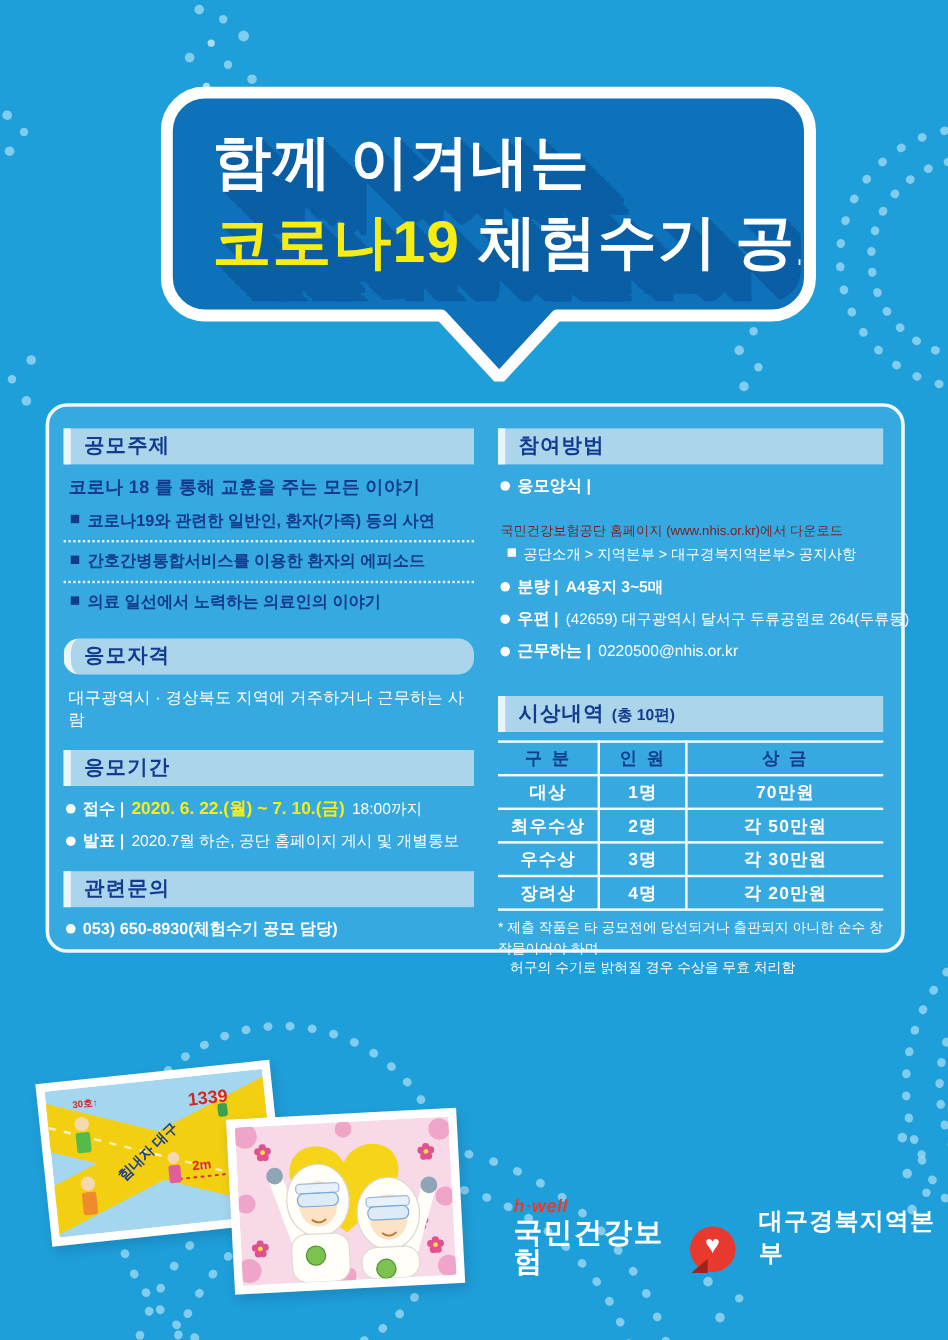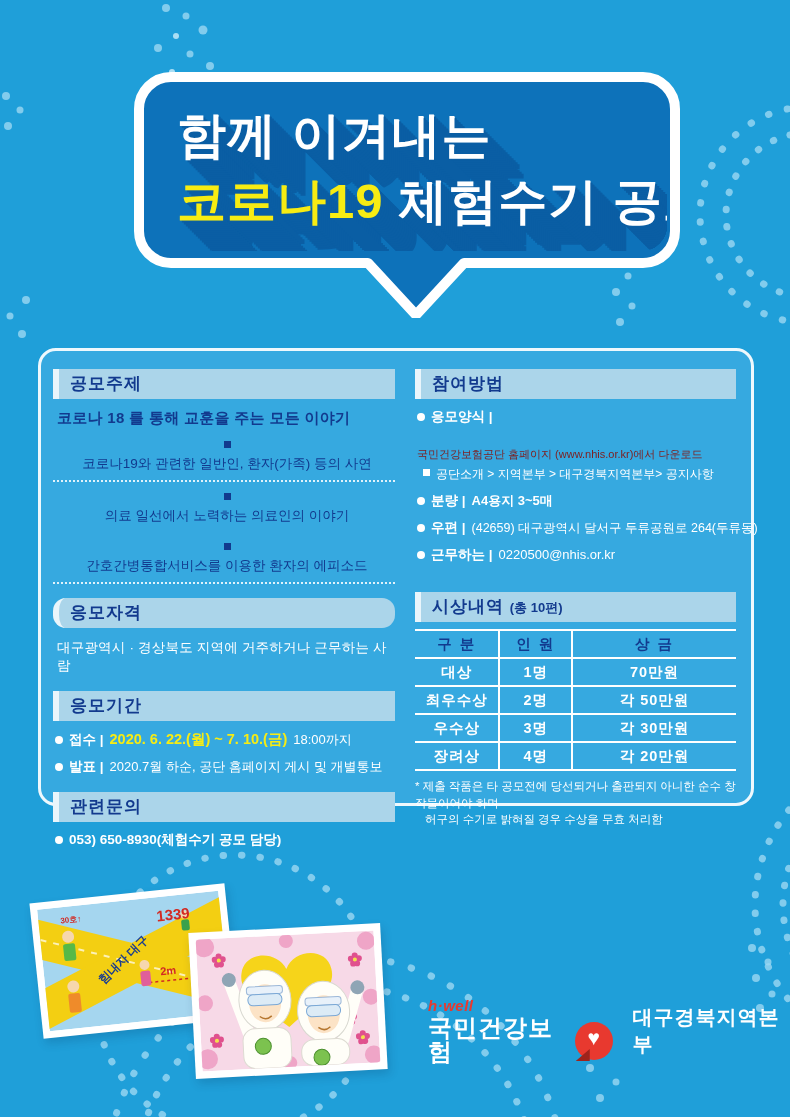--- a/index.html
+++ b/index.html
@@ -25,37 +25,37 @@
       18px 18px #0a5ea4,20px 20px #0a5ea4,22px 22px #0a5ea4,24px 24px #0a5ea4,
       26px 26px #0a5ea4,28px 28px #0a5ea4,30px 30px #0a5ea4,32px 32px #0a5ea4,
       34px 34px #0a5ea4,36px 36px #0a5ea4;
   }
   .title-l1{top:18px;}
   .title-l2{top:84px;}
   .title-hl{color:#f7ec13;}
 
   
   .panel{
-    position:absolute;left:38px;top:348px;width:716px;height:458px;z-index:2;
+    position:absolute;left:38px;top:336px;width:716px;height:458px;z-index:2;
     background:#36a9e0;border:3px solid #eef8fd;border-radius:18px;
     box-sizing:border-box;padding:18px 14px 14px 12px;
     display:flex;gap:20px;
   }
   .col-left{width:342px;flex:none;}
   .col-right{width:321px;flex:none;}
   .secbar{
     height:30px;line-height:30px;background:#abd5ea;
     border-left:6px solid #e9f5fb;padding-left:11px;
     color:#123a8e;font-weight:bold;font-size:17px;letter-spacing:1px;
   }
   .secbar .sub{font-size:13px;font-weight:bold;letter-spacing:0;}
   .intro{margin:10px 0 2px 4px;font-weight:bold;font-size:15px;color:#123a8e;letter-spacing:0.3px;}
   .t-bullet{
-    display:flex;align-items:center;gap:7px;
-    padding:7px 0 7px 6px;color:#123a8e;font-weight:normal;font-size:13.5px;flex-direction:column;
+    display:flex;align-items:flex-start;gap:7px;
+    padding:7px 0 7px 6px;color:#123a8e;font-weight:bold;font-size:13.5px;
   }
   .t-bullet.dotted{border-bottom:2px dotted rgba(255,255,255,0.85);}
   .msq{flex:none;width:7px;height:7px;margin-top:4px;background:#123a8e;display:inline-block;}
   .msq.w{background:#ffffff;}
   .row-line{display:flex;align-items:baseline;gap:6px;margin:9px 0 0 2px;white-space:nowrap;}
   .mdot{flex:none;width:8px;height:8px;border-radius:50%;background:#ffffff;display:inline-block;align-self:center;}
   .lbl{font-weight:bold;color:#ffffff;font-size:13.5px;}
   .val{color:#ffffff;font-size:13px;}
   .val-hl{color:#f7ec13;font-weight:bold;font-size:14.5px;}
   .plain{margin:11px 0 0 4px;color:#ffffff;font-size:13.5px;letter-spacing:0.2px;}
@@ -166,27 +166,27 @@
 
   <div class="panel">
 
     <div class="col-left">
       <div class="secbar">공모주제</div>
       <div class="intro">코로나 18 를 통해 교훈을 주는 모든 이야기</div>
       <div class="t-bullet dotted">
           <span class="msq"></span>
           <span>코로나19와 관련한 일반인, 환자(가족) 등의  사연</span>
         </div>
+      <div class="t-bullet dotted">
+          <span class="msq"></span>
+          <span>간호간병통합서비스를 이용한 환자의 에피소드</span>
+        </div>
       <div class="t-bullet">
           <span class="msq"></span>
           <span>의료 일선에서 노력하는 의료인의 이야기</span>
-        </div>
-      <div class="t-bullet dotted">
-          <span class="msq"></span>
-          <span>간호간병통합서비스를 이용한 환자의 에피소드</span>
         </div>
 
       <div class="secbar gap14">응모자격</div>
       <div class="plain">대구광역시 · 경상북도 지역에 거주하거나 근무하는 사람</div>
 
       <div class="secbar gap16">응모기간</div>
       <div class="row-line">
         <span class="mdot"></span>
         <span class="lbl">접수 |</span>
         <span class="val-hl">2020. 6. 22.(월) ~ 7. 10.(금)</span>

